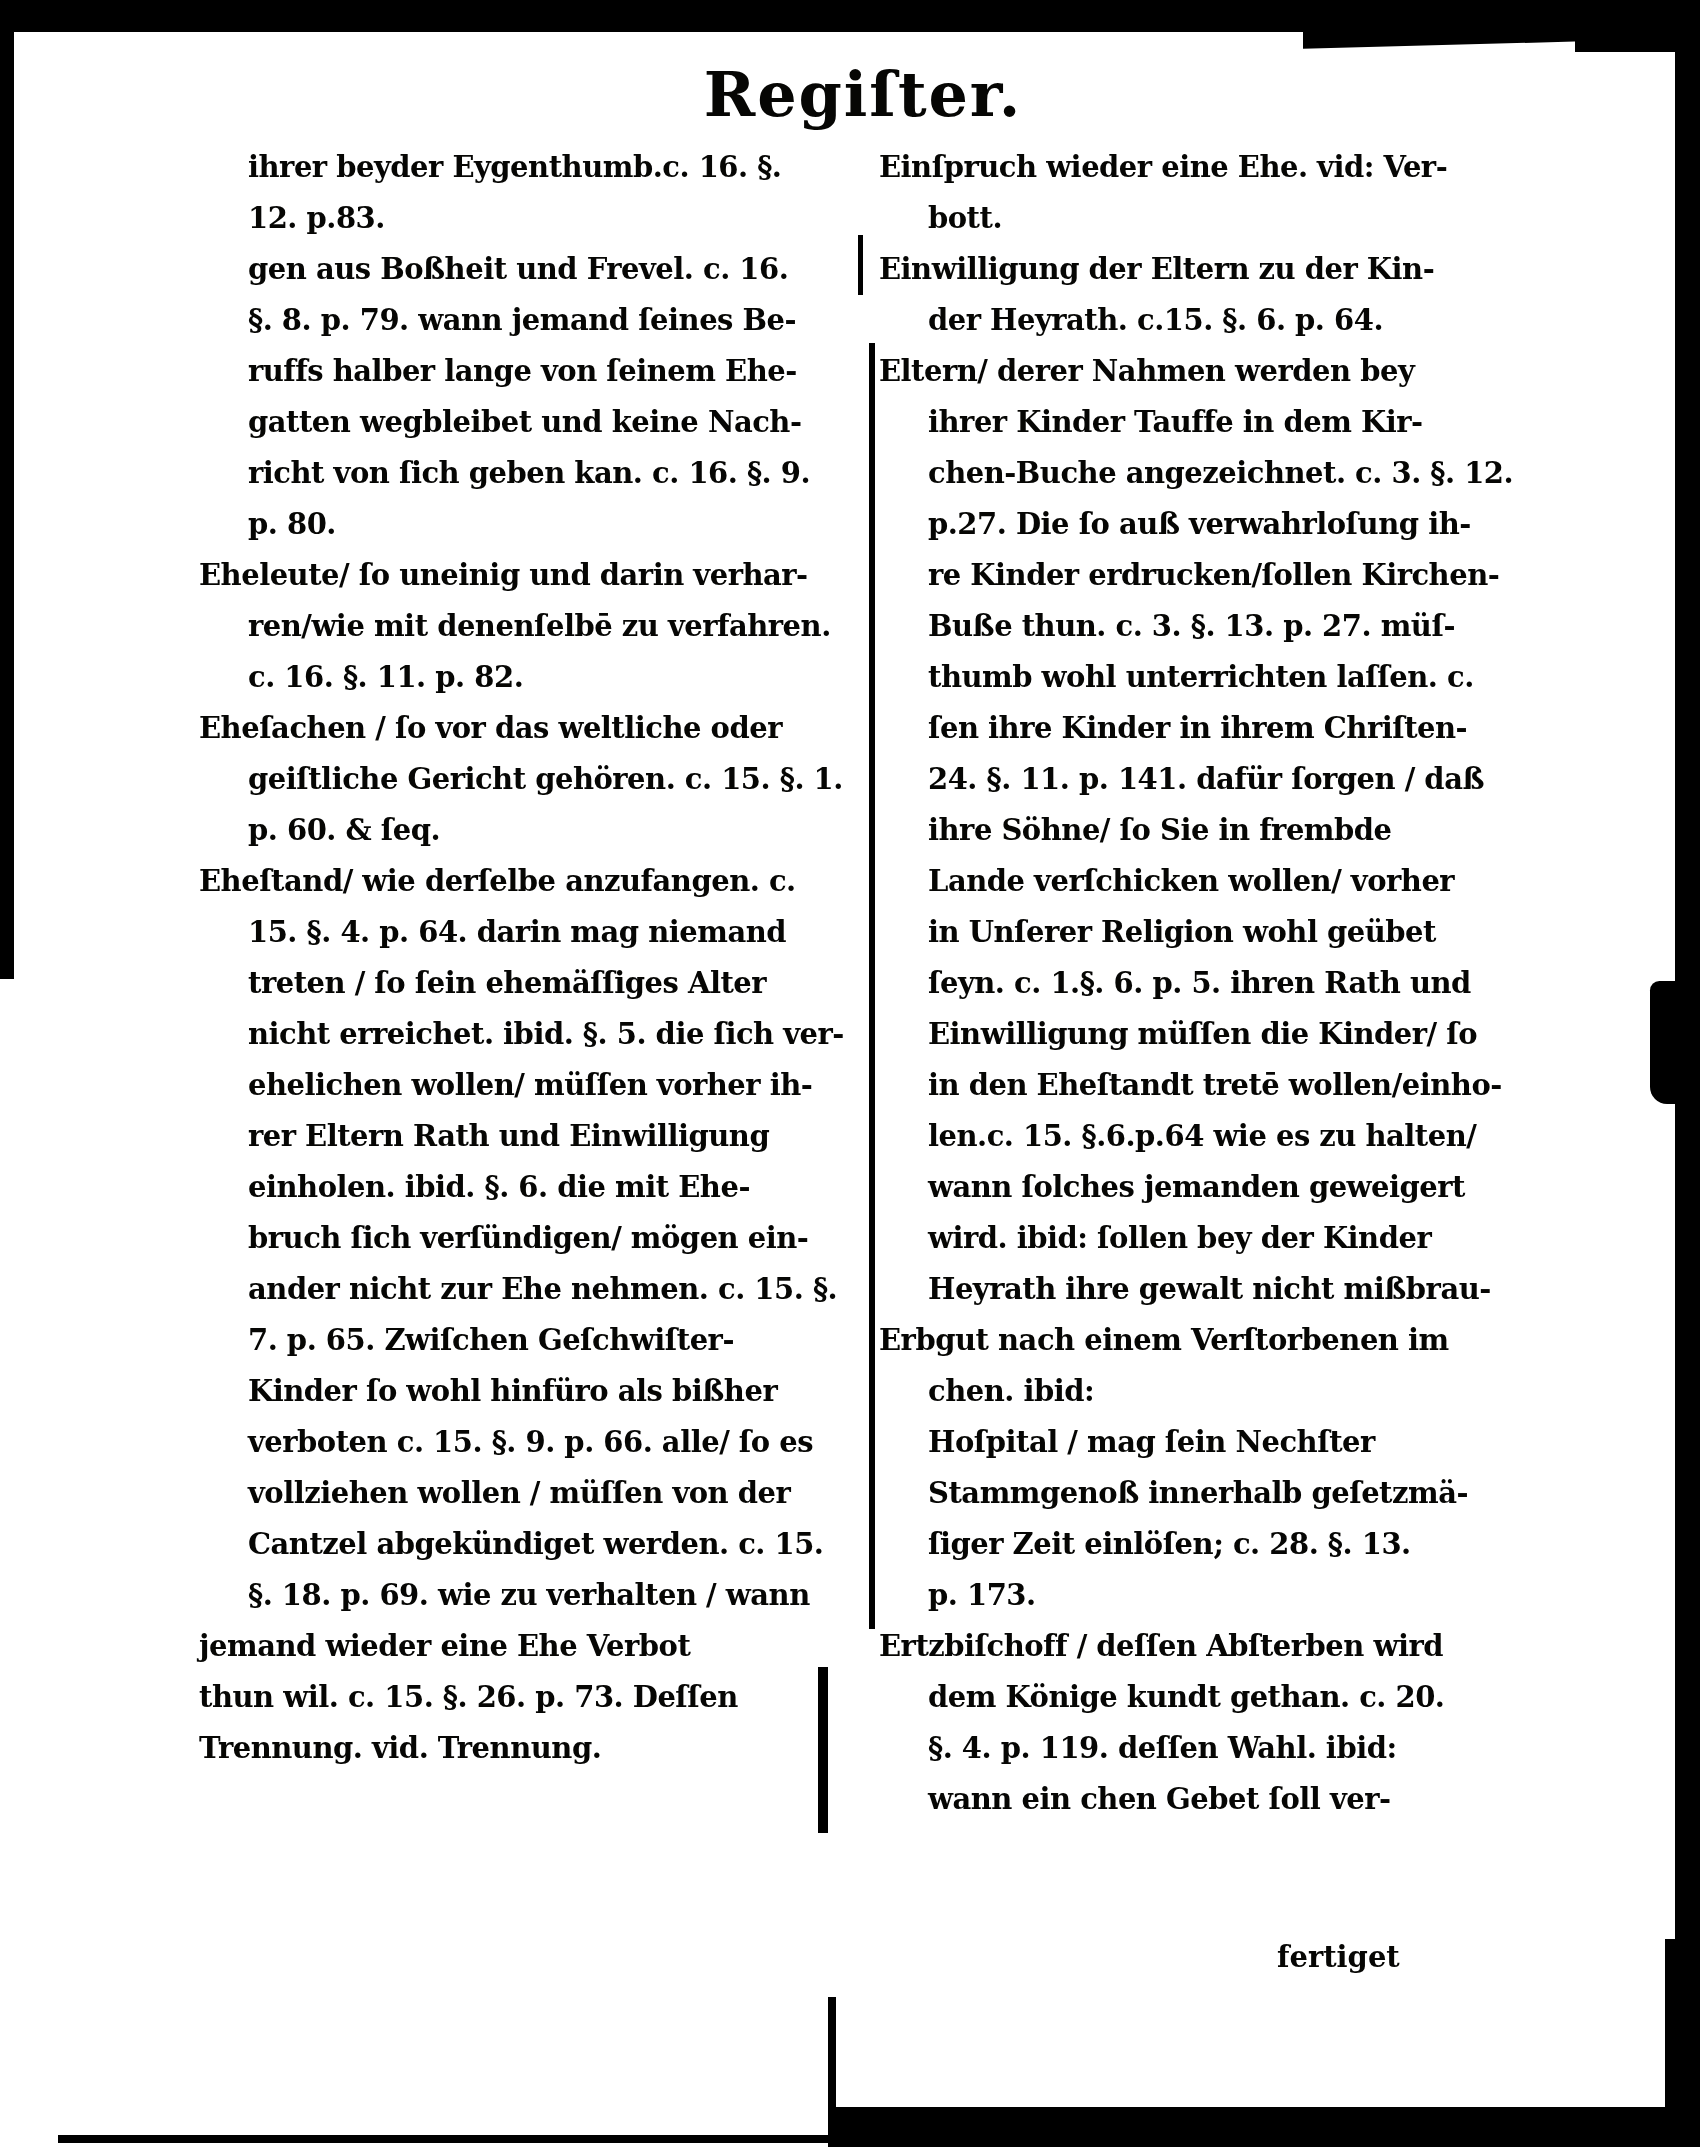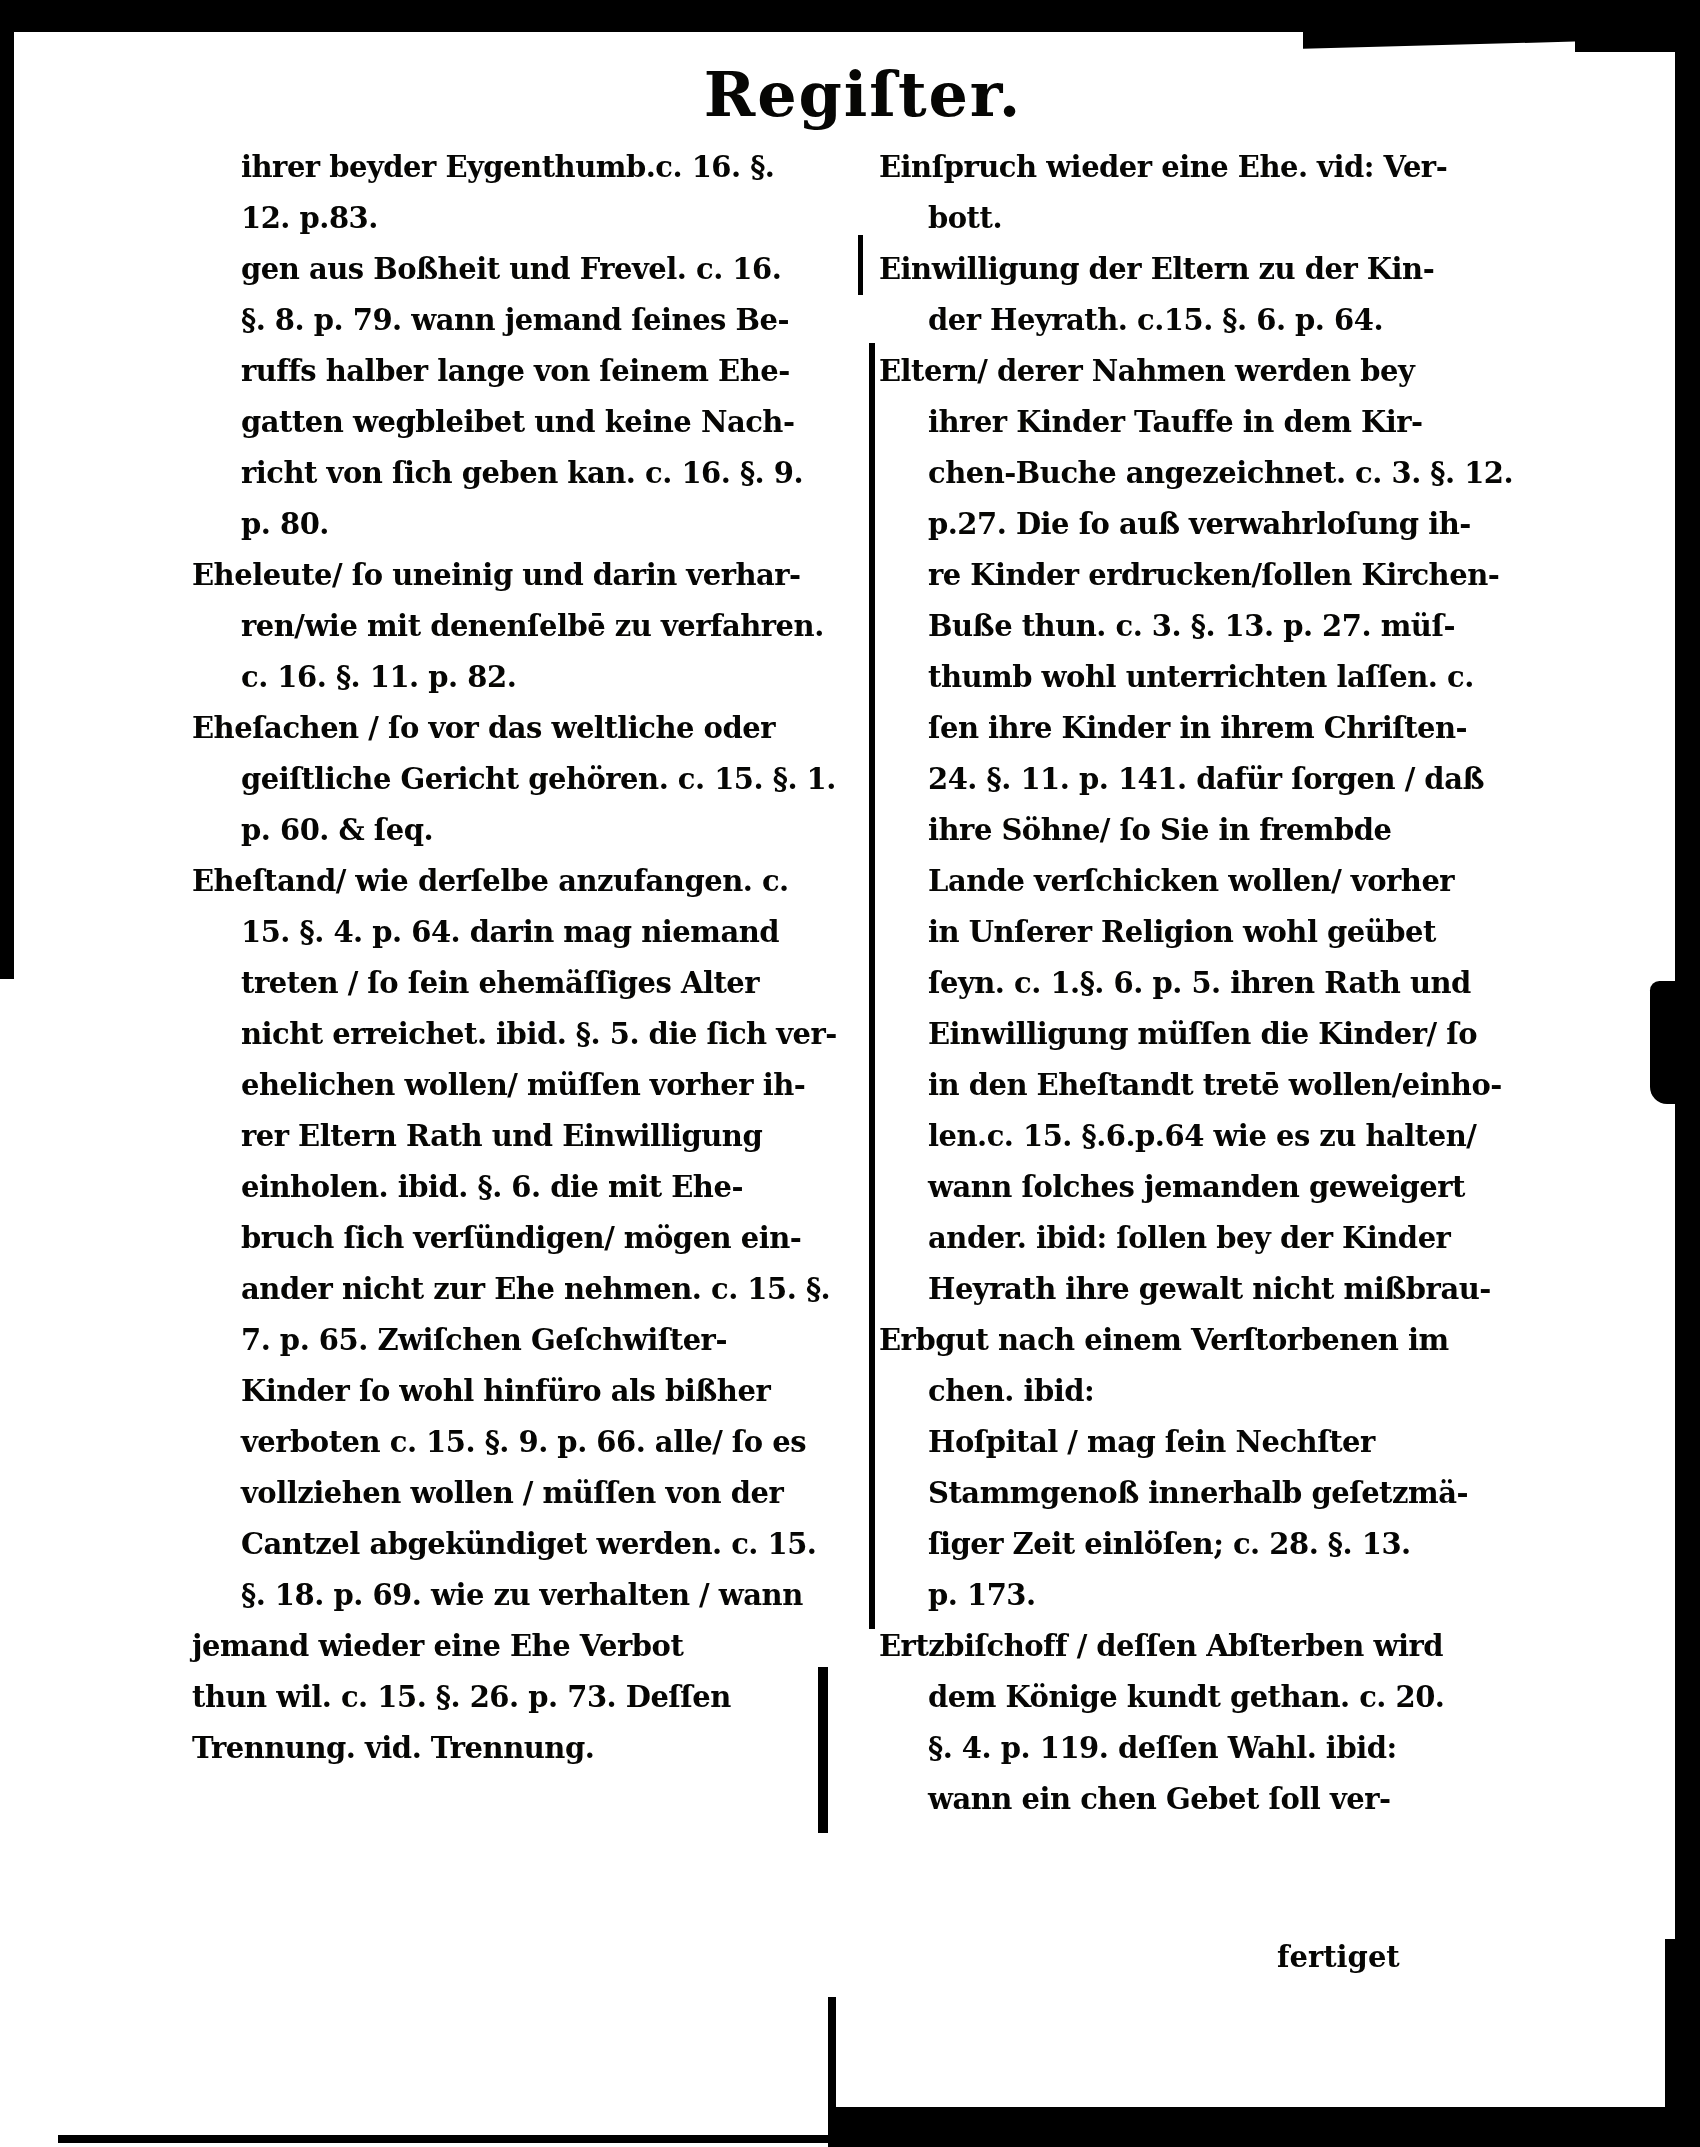--- a/index.html
+++ b/index.html
@@ -32,21 +32,21 @@
   .d3 { left: 818px; top: 1667px; width: 10.3px; height: 166px; }
   .d4 { left: 828px; top: 1997px; width: 8.4px;  height: 140px; }
 
   .title {
     position: absolute; left: 0; top: 45px; width: 100%;
     margin: 13px; text-align: center;
     font-size: 62px; font-weight: bold; letter-spacing: 1.9px;
   }
 
   .col { position: absolute; top: 142px; }
-  .col-left  { left: 192px; }
+  .col-left  { left: 199px; }
   .col-right { left: 879px; }
   .line {
     height: 51px; line-height: 51px;
     white-space: nowrap;
     font-size: 29px; font-weight: bold; letter-spacing: -0.5px;
   }
   .line.indent { padding-left: 49px; }
 
   .catchword {
     position: absolute; top: 1932px; left: 1277px; width: 270px;
@@ -124,21 +124,21 @@
       <div class="line indent">ſen ihre Kinder in ihrem Chriſten-</div>
       <div class="line indent">24. §. 11. p. 141. dafür ſorgen / daß</div>
       <div class="line indent">ihre Söhne/ ſo Sie in frembde</div>
       <div class="line indent">Lande verſchicken wollen/ vorher</div>
       <div class="line indent">in Unſerer Religion wohl geübet</div>
       <div class="line indent">ſeyn. c. 1.§. 6. p. 5. ihren Rath und</div>
       <div class="line indent">Einwilligung müſſen die Kinder/ ſo</div>
       <div class="line indent">in den Eheſtandt tretē wollen/einho-</div>
       <div class="line indent">len.c. 15. §.6.p.64 wie es zu halten/</div>
       <div class="line indent">wann ſolches jemanden geweigert</div>
-      <div class="line indent">ander. ibid: ſollen bey der Kinder</div>
+      <div class="line indent">wird. ibid: ſollen bey der Kinder</div>
       <div class="line indent">Heyrath ihre gewalt nicht mißbrau-</div>
       <div class="line">Erbgut nach einem Verſtorbenen im</div>
       <div class="line indent">chen. ibid:</div>
       <div class="line indent">Hoſpital / mag ſein Nechſter</div>
       <div class="line indent">Stammgenoß innerhalb geſetzmä-</div>
       <div class="line indent">ſiger Zeit einlöſen; c. 28. §. 13.</div>
       <div class="line indent">p. 173.</div>
       <div class="line">Ertzbiſchoff / deſſen Abſterben wird</div>
       <div class="line indent">dem Könige kundt gethan. c. 20.</div>
       <div class="line indent">§. 4. p. 119. deſſen Wahl. ibid:</div>

